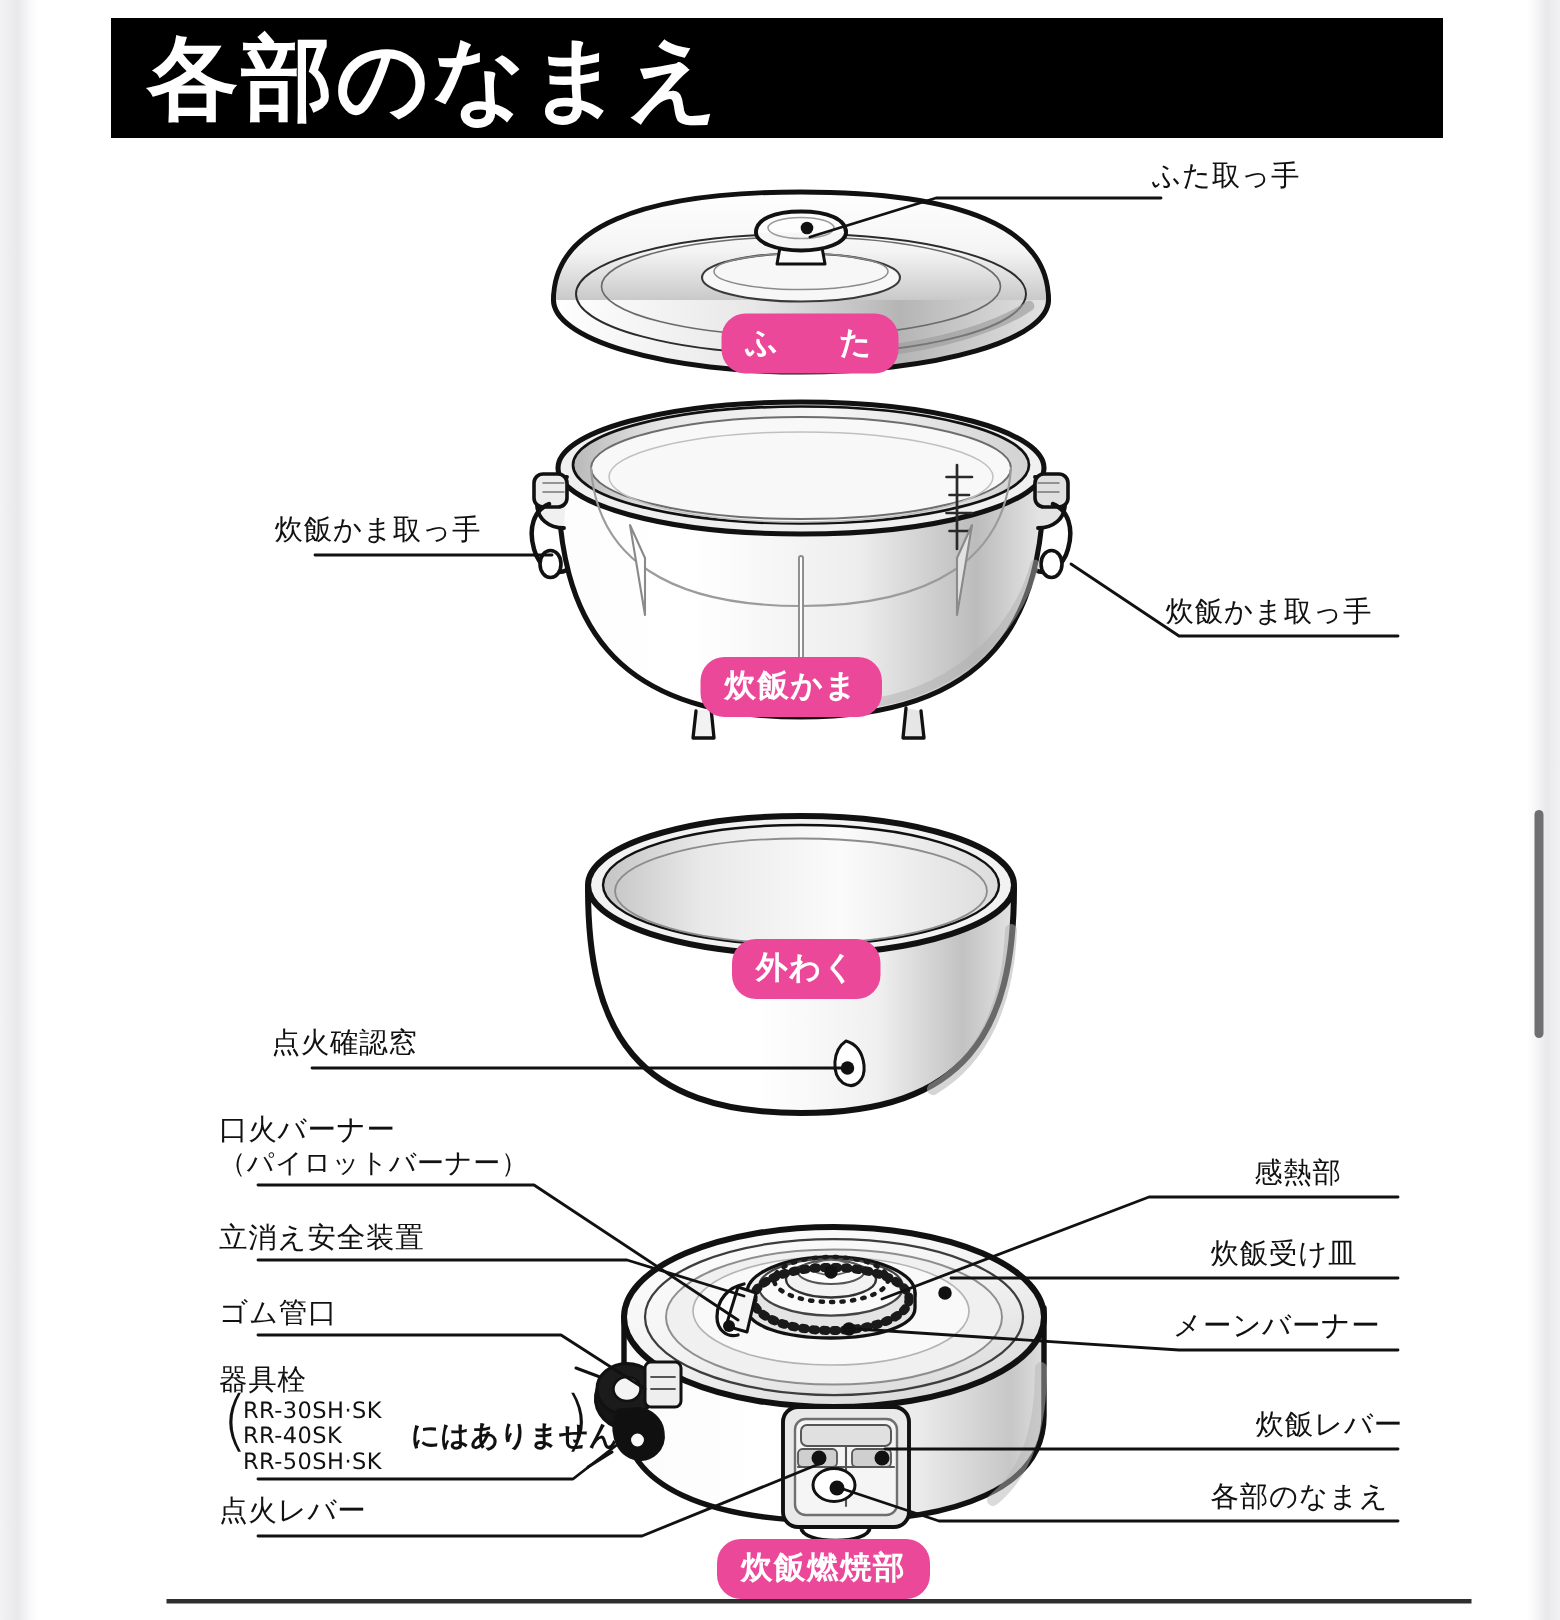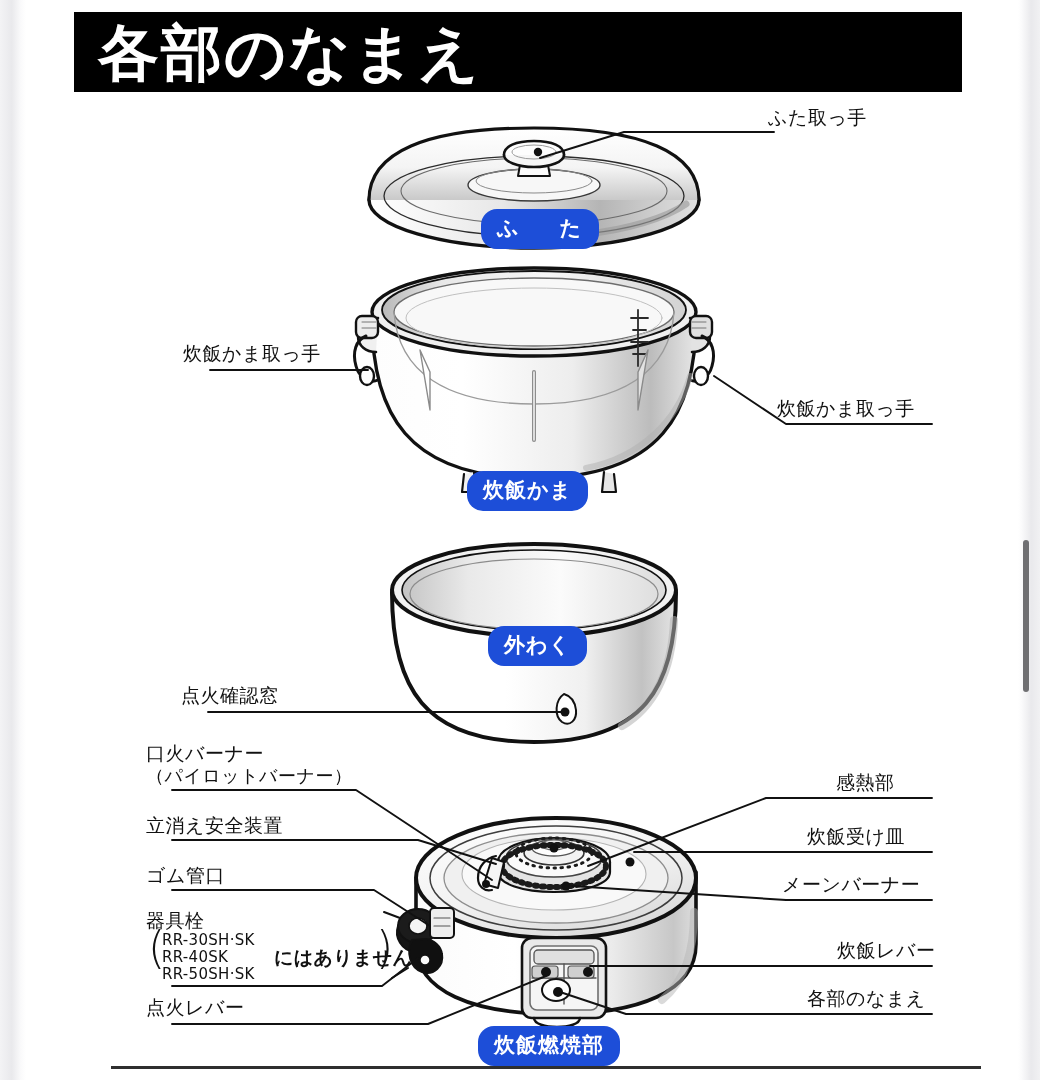--- a/index.html
+++ b/index.html
@@ -62,21 +62,21 @@
     font-weight:400;
     white-space:nowrap;
     letter-spacing:0.5px;
     line-height:24px;
   }
   .lbl.small{font-size:18px;}
 
   
   .pill{
     position:absolute;
-    background:#1d4ed8;
+    background:#ec4899;
     color:#fff;
     border-radius:16px;
     font-size:21px;
     font-weight:bold;
     padding:5px 16px 7px 16px;
     white-space:nowrap;
     letter-spacing:1px;
     text-align:center;
   }
   .pill.wide{letter-spacing:10px;padding-right:8px;}
@@ -358,21 +358,21 @@
 
           <path d="M 906 966 L 564 966"></path>
 
           <path d="M 906 1014 L 600 1014 L 534 992"></path>
         </g>
       </g>
     </svg>
 
     <div class="pill wide" style="left:455px;top:209px;">ふ　た</div>
 
-    <div class="pill" style="left:441px;top:471px;">炊飯かま</div>
+    <div class="pill" style="left:441px;top:438px;">炊飯かま</div>
 
     <div class="pill" style="left:462px;top:626px;">外わく</div>
 
     <div class="pill" style="left:452px;top:1026px;">炊飯燃焼部</div>
 
     <div class="lbl" style="left:157px;top:341px;">炊飯かま取っ手</div>
 
     <div class="lbl" style="left:155px;top:683px;">点火確認窓</div>
 
     <div class="lbl" style="left:120px;top:741px;">口火バーナー</div>

